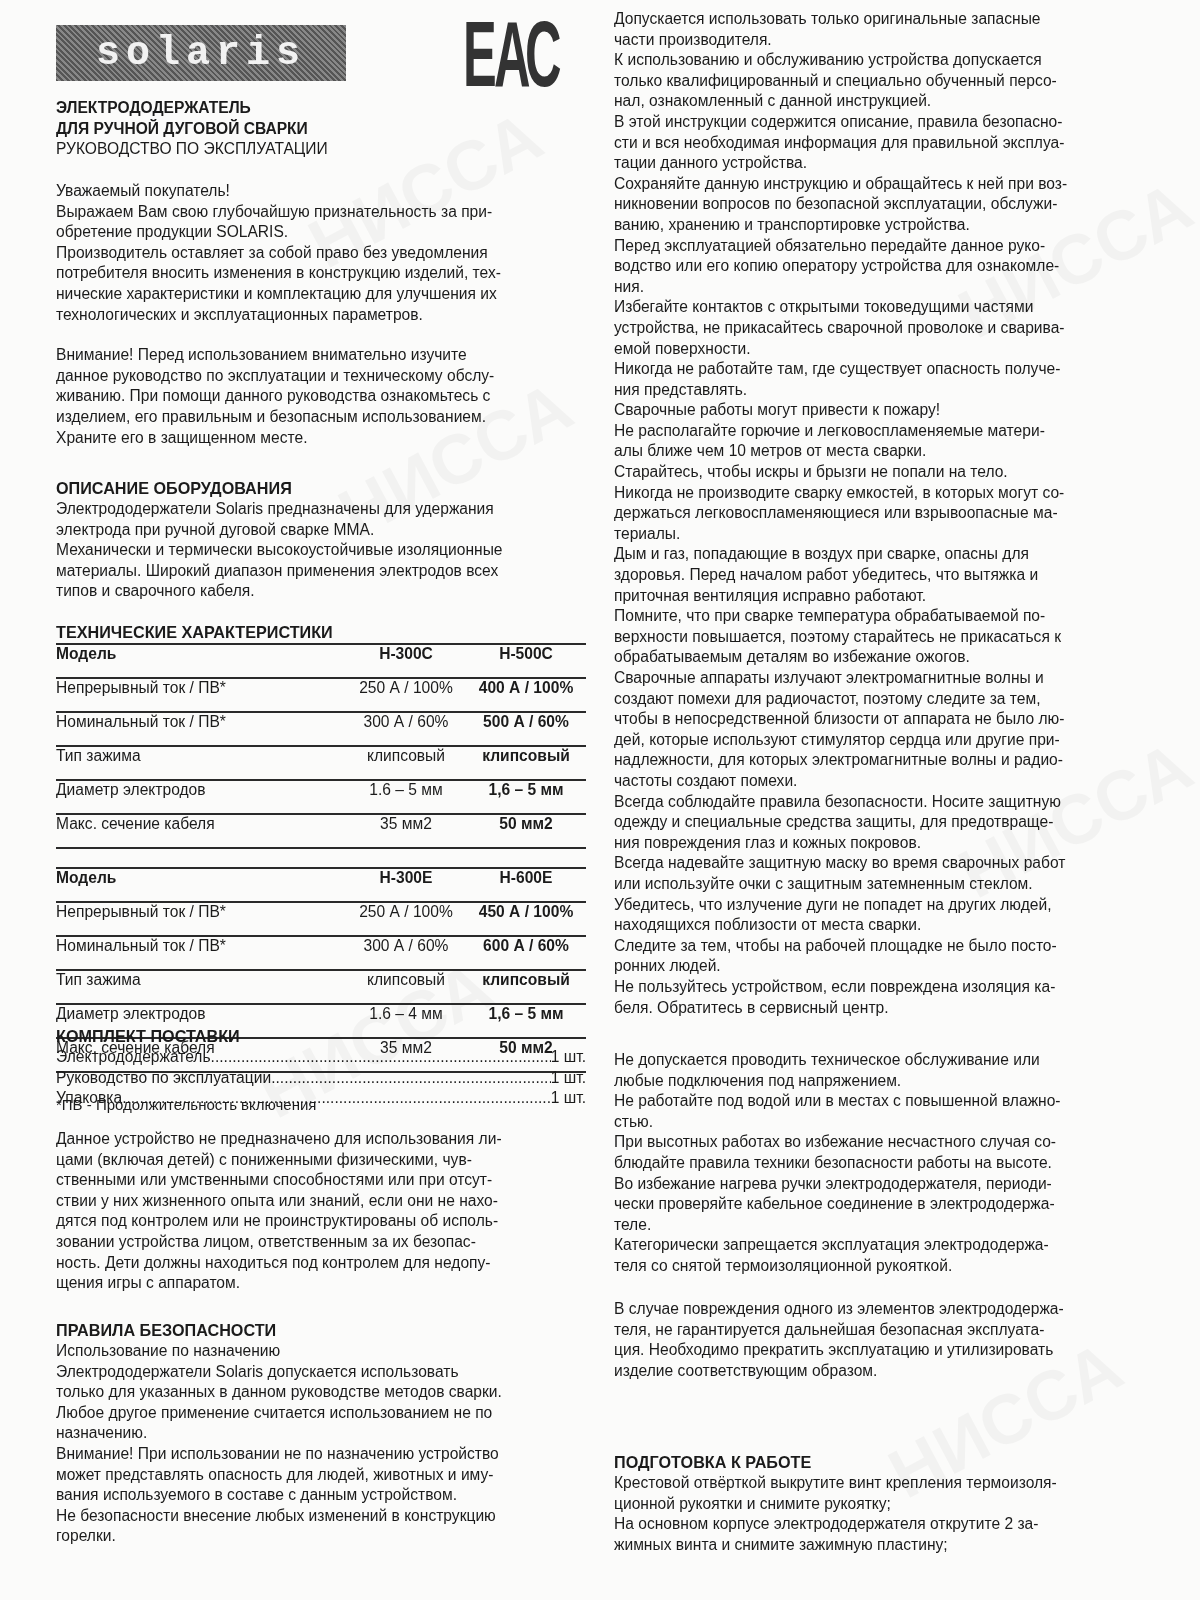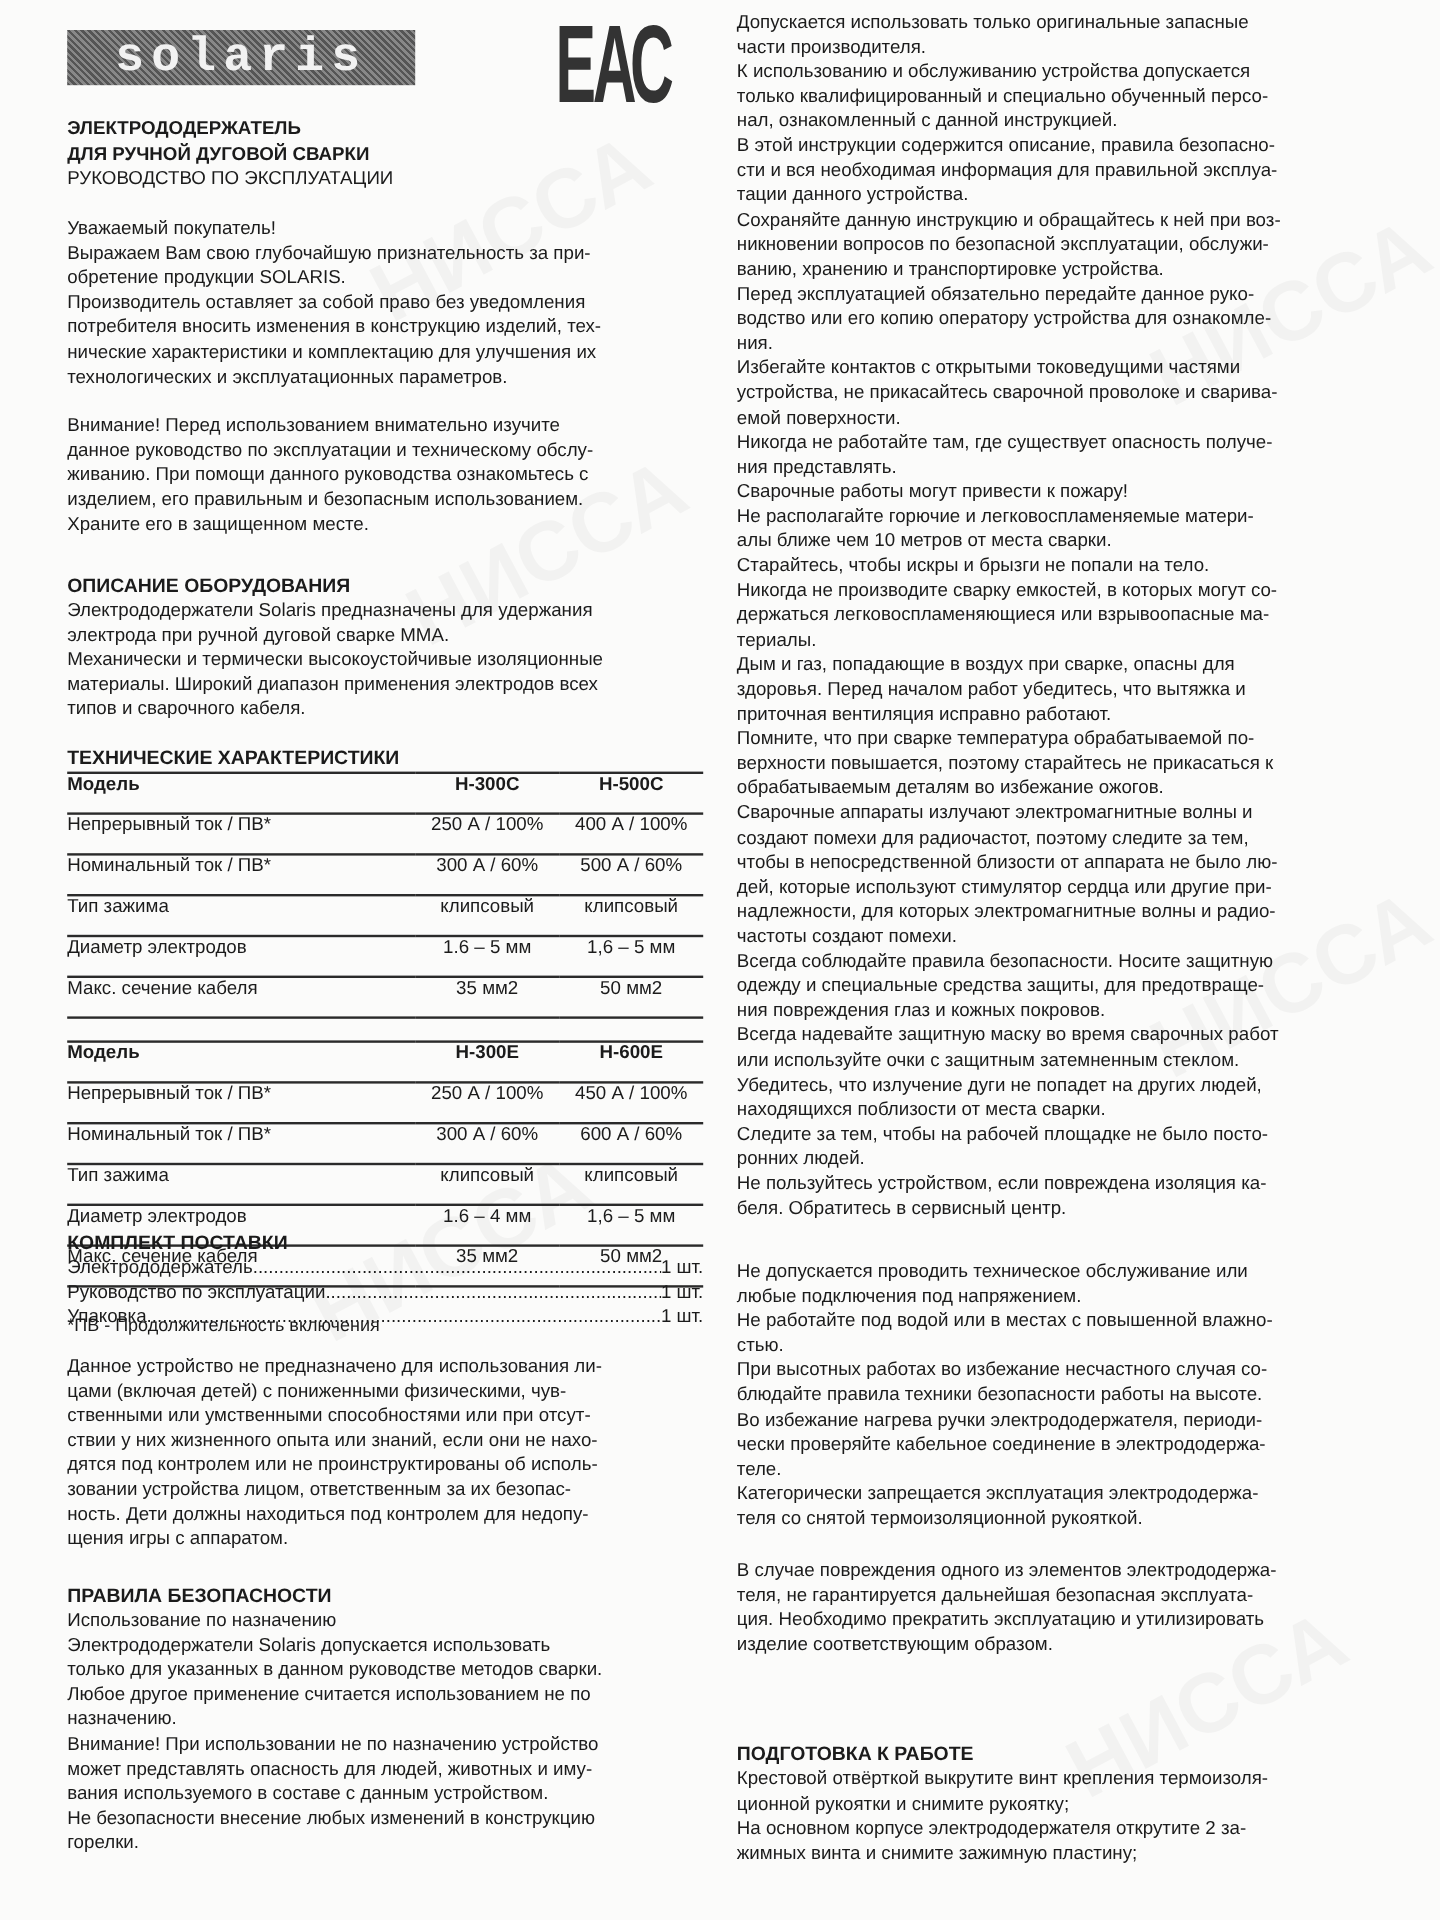--- a/index.html
+++ b/index.html
@@ -10,41 +10,41 @@
     font-size: 70px; color: rgba(0,0,0,0.035); transform: rotate(-28deg); white-space: nowrap; pointer-events: none; }
 
   .col { position: absolute; top: 0; }
   .col-left { left: 56px; width: 530px; }
   .col-right { left: 614px; width: 540px; }
 
   p.line { font-size: 15.6px; line-height: 20.6px; }
   .gap { height: 20px; }
 
   
-  .logo { position: absolute; left: 56px; top: 25px; width: 290px; height: 46px;
+  .logo { position: absolute; left: 56px; top: 25px; width: 290px; height: 56px;
     background: repeating-linear-gradient(45deg, #555 0 2px, #888 2px 4px); }
   .logo-text { position: absolute; inset: 0; display: flex; align-items: center; justify-content: center;
     font-family: "Liberation Mono", monospace; font-size: 40px; letter-spacing: 6px; color: #f2f2f2; font-weight: bold; }
   .eac { position: absolute; left: 463px; top: 14px; width: 80px; height: 80px; display: flex; gap: 5px; }
   .eac span { display: block; font-family: "Liberation Sans", sans-serif; font-size: 92px; font-weight: bold;
     color: #333; line-height: 80px; transform: scaleX(0.55); transform-origin: left; width: 26px; }
 
   .title-block { position: absolute; left: 56px; top: 98px; }
   .title { font-size: 15.6px; font-weight: bold; line-height: 20.5px; }
   .subtitle { font-size: 15.6px; line-height: 20.5px; }
 
   .h-section { font-size: 16.2px; font-weight: bold; line-height: 21px; }
   b { font-weight: normal; margin-top: 43px; }
 
   table.spec { border-collapse: collapse; width: 530px; font-size: 15.6px; }
   table.spec td { height: 24.5px; border-bottom: 2px solid #2a2a2a; vertical-align: bottom; padding-bottom: 14px; }
   table.spec tr.head td { font-weight: bold; border-top: 2px solid #2a2a2a; }
   table.spec td.c1 { width: 290px; }
   table.spec td.c2 { width: 120px; text-align: center; }
-  table.spec td.c3 { width: 120px; text-align: center; }
+  table.spec td.c3 { width: 120px; text-align: center; font-weight: bold; }
 
   .kit-row { display: flex; font-size: 15.6px; line-height: 20.6px; }
   .kit-row .dots { flex: 1; overflow: hidden; white-space: nowrap; }
   .kit-row .dots::after { content: "................................................................................................................"; letter-spacing: 0px; }
 </style>
 </head>
 <body>
 
 <div class="watermark" style="left:300px;top:150px;">НИССА</div>
 <div class="watermark" style="left:330px;top:420px;">НИССА</div>

